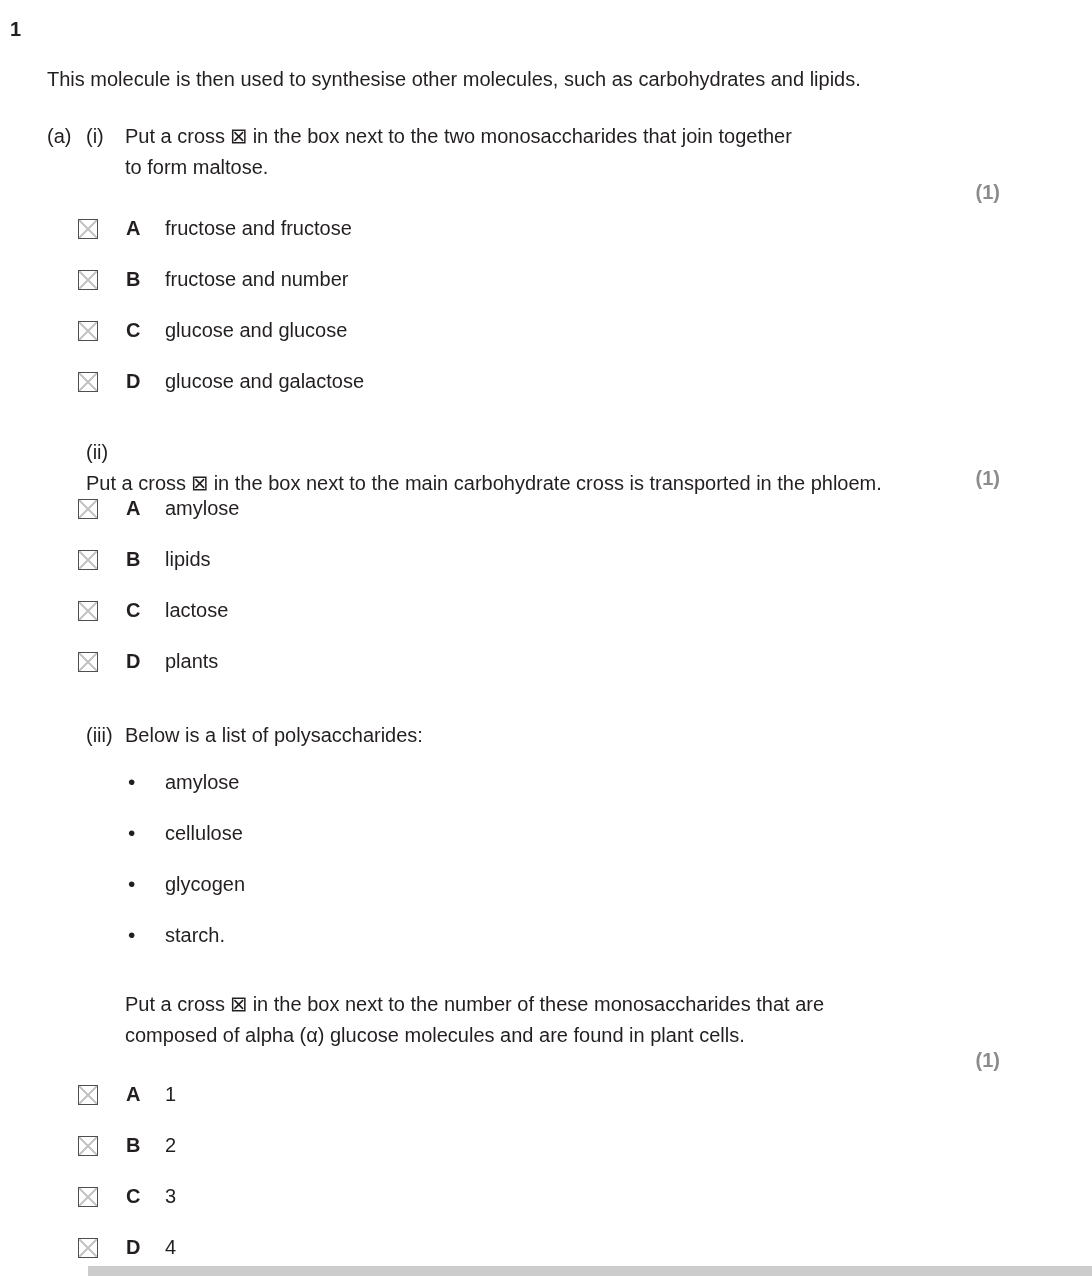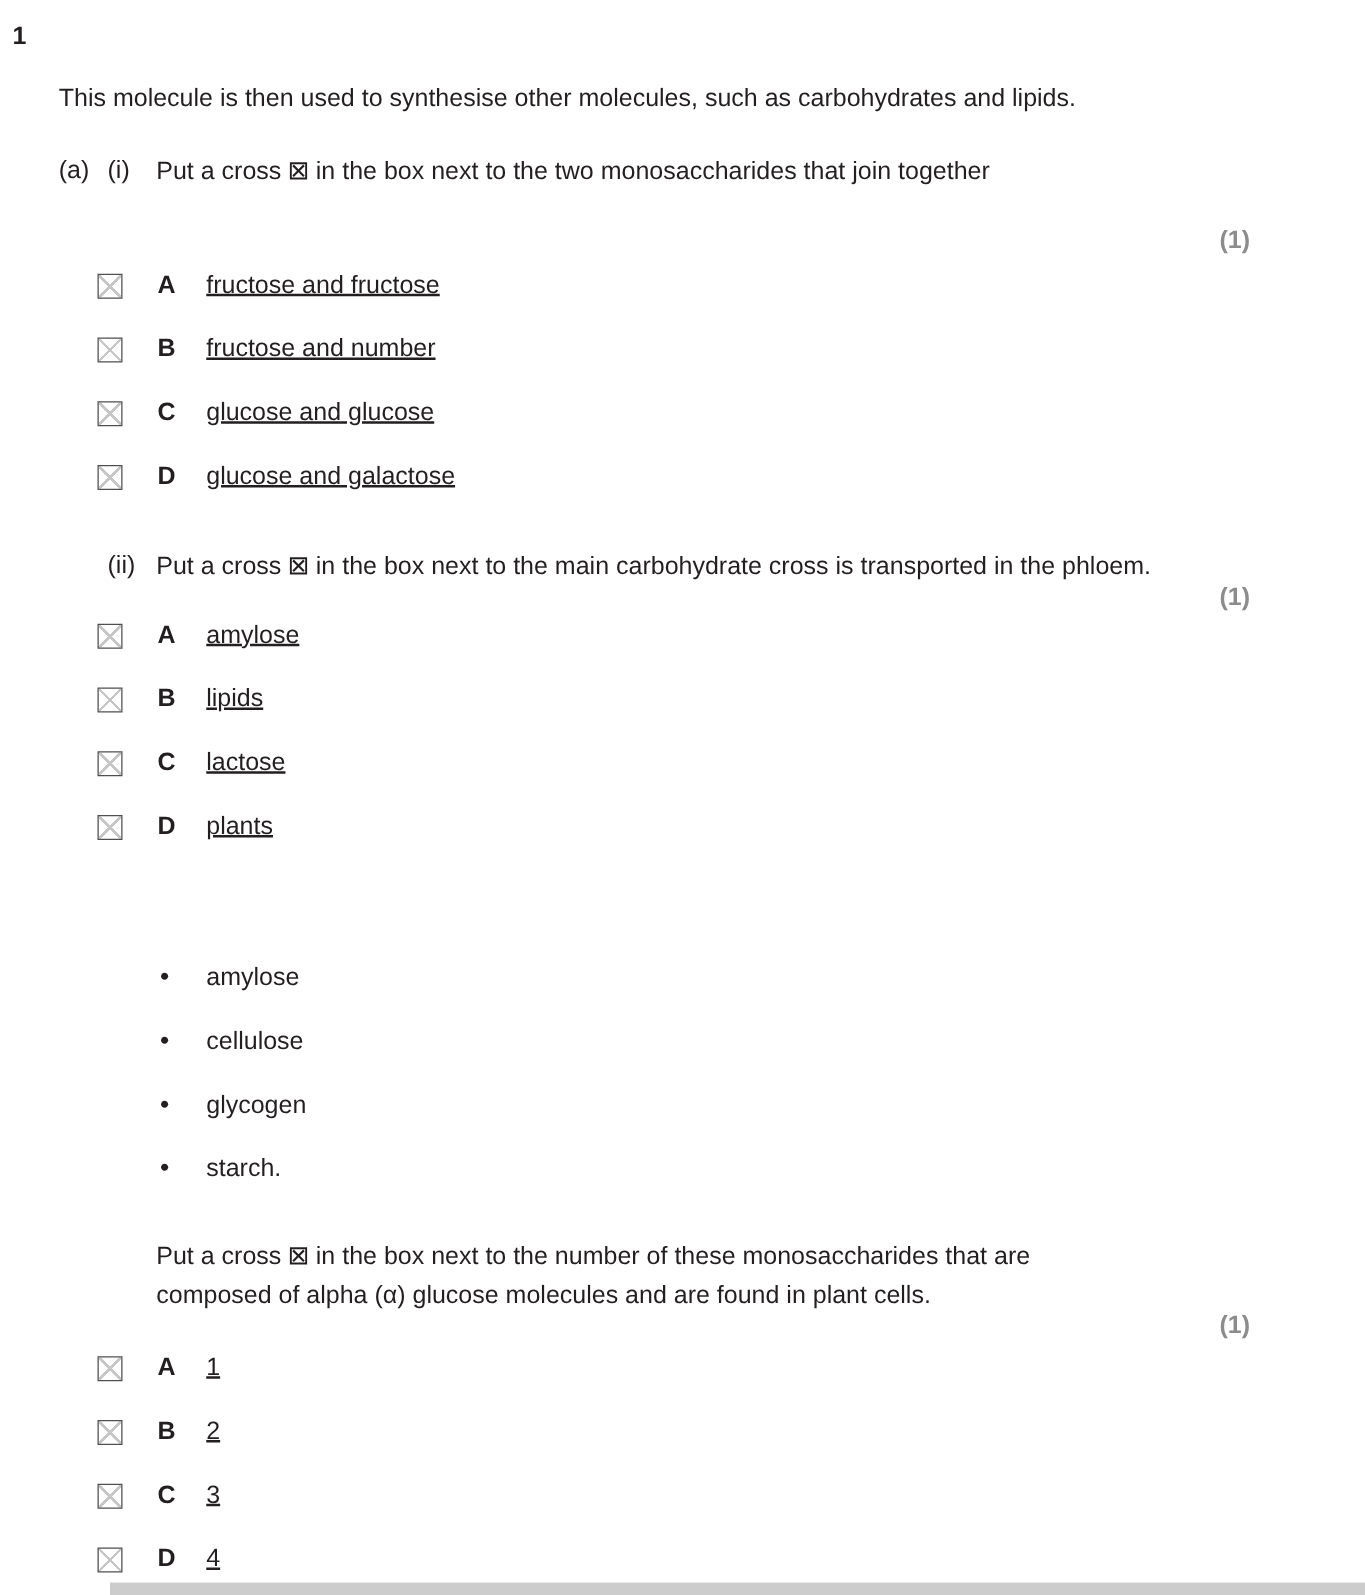--- a/index.html
+++ b/index.html
@@ -68,21 +68,21 @@
       linear-gradient(45deg,  transparent 46%, #c6c6c6 46%, #c6c6c6 54%, transparent 54%),
       linear-gradient(135deg, transparent 46%, #c6c6c6 46%, #c6c6c6 54%, transparent 54%);
     cursor: pointer;
   }
   .opt-letter {
     flex: none;
     margin-left: 28px;
     width: 39px;
     font-weight: bold;
   }
-  .opt-text { white-space: nowrap; text-decoration: underline; }
+  .opt-text { white-space: nowrap; }
 
   .bullet-item {
     position: absolute;
     left: 128px;
     display: flex;
     align-items: baseline;
   }
   .bullet-dot { flex: none; width: 37px; font-size: 21px; }
 
   .prompt-standalone {
@@ -106,20 +106,21 @@
 <div class="page">
 
   <span class="q-number">1</span>
   <div class="intro-line2">This molecule is then used to synthesise other molecules, such as carbohydrates and lipids.</div>
 
   <div class="part-header" style="left:47px; top:121px;">
     <span class="part-label">(a)</span>
     <span class="part-label">(i)</span>
     <div class="prompt-block">
       <div class="prompt-line"><span>Put a cross</span><span class="cross-glyph">⊠</span><span>in the box next to the two monosaccharides that join together</span></div>
+      <div class="prompt-line">to form maltose.</div>
     </div>
   </div>
   <div class="marks" style="top:181px;">(1)</div>
 
   <div class="option" style="top:215px;">
     <span class="answer-box"></span>
     <span class="opt-letter">A</span>
     <span class="opt-text">fructose and fructose</span>
   </div>
   <div class="option" style="top:266px;">
@@ -131,21 +132,21 @@
     <span class="answer-box"></span>
     <span class="opt-letter">C</span>
     <span class="opt-text">glucose and glucose</span>
   </div>
   <div class="option" style="top:368px;">
     <span class="answer-box"></span>
     <span class="opt-letter">D</span>
     <span class="opt-text">glucose and galactose</span>
   </div>
 
-  <div class="part-header" style="left:86px; top:437px;">
+  <div class="part-header" style="left:86px; top:437px;flex-direction:column;">
     <span class="part-label">(ii)</span>
     <div class="prompt-block">
       <div class="prompt-line"><span>Put a cross</span><span class="cross-glyph">⊠</span><span>in the box next to the main carbohydrate cross is transported in the phloem.</span></div>
     </div>
   </div>
   <div class="marks" style="top:467px;">(1)</div>
 
   <div class="option" style="top:495px;">
     <span class="answer-box"></span>
     <span class="opt-letter">A</span>
@@ -160,20 +161,24 @@
     <span class="answer-box"></span>
     <span class="opt-letter">C</span>
     <span class="opt-text">lactose</span>
   </div>
   <div class="option" style="top:648px;">
     <span class="answer-box"></span>
     <span class="opt-letter">D</span>
     <span class="opt-text">plants</span>
   </div>
 
+  <div class="part-header" style="left:86px; top:720px;">
+    <span class="part-label">(iii)</span>
+    <div class="prompt-block prompt-line">Below is a list of polysaccharides:</div>
+  </div>
 
   <div class="bullet-item" style="top:770px;">
     <span class="bullet-dot">•</span>
     <span>amylose</span>
   </div>
   <div class="bullet-item" style="top:821px;">
     <span class="bullet-dot">•</span>
     <span>cellulose</span>
   </div>
   <div class="bullet-item" style="top:872px;">

